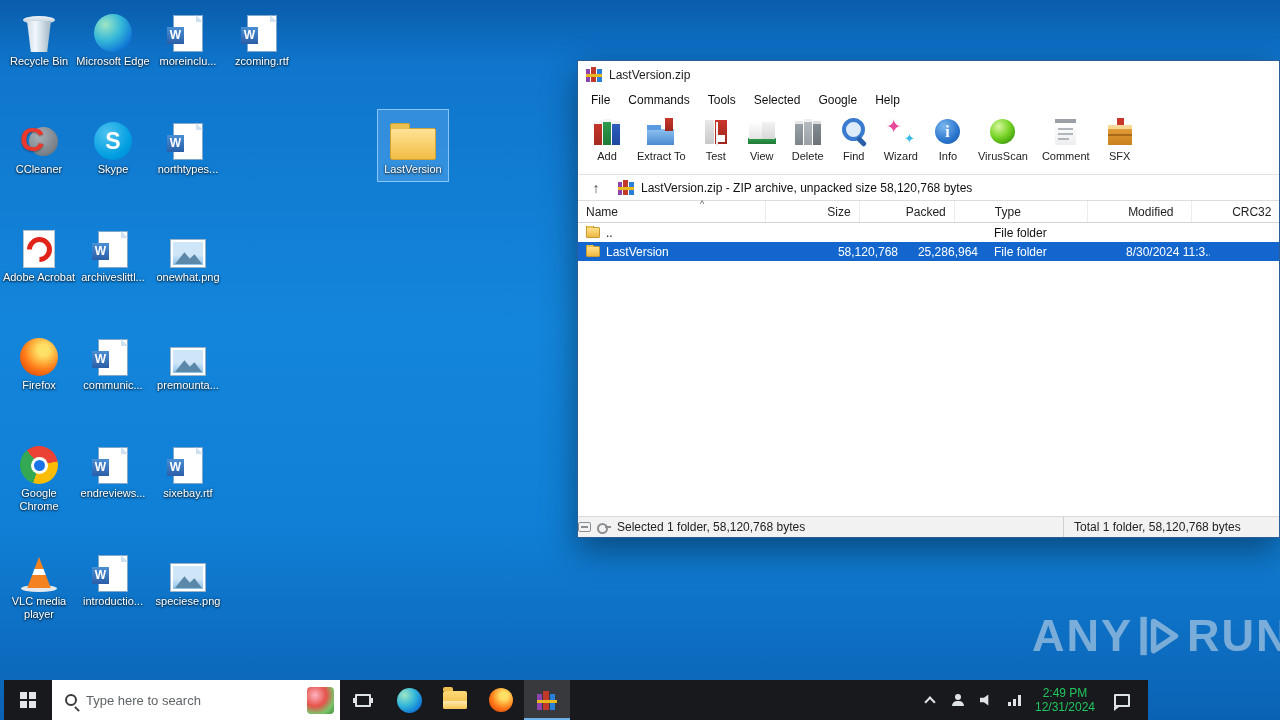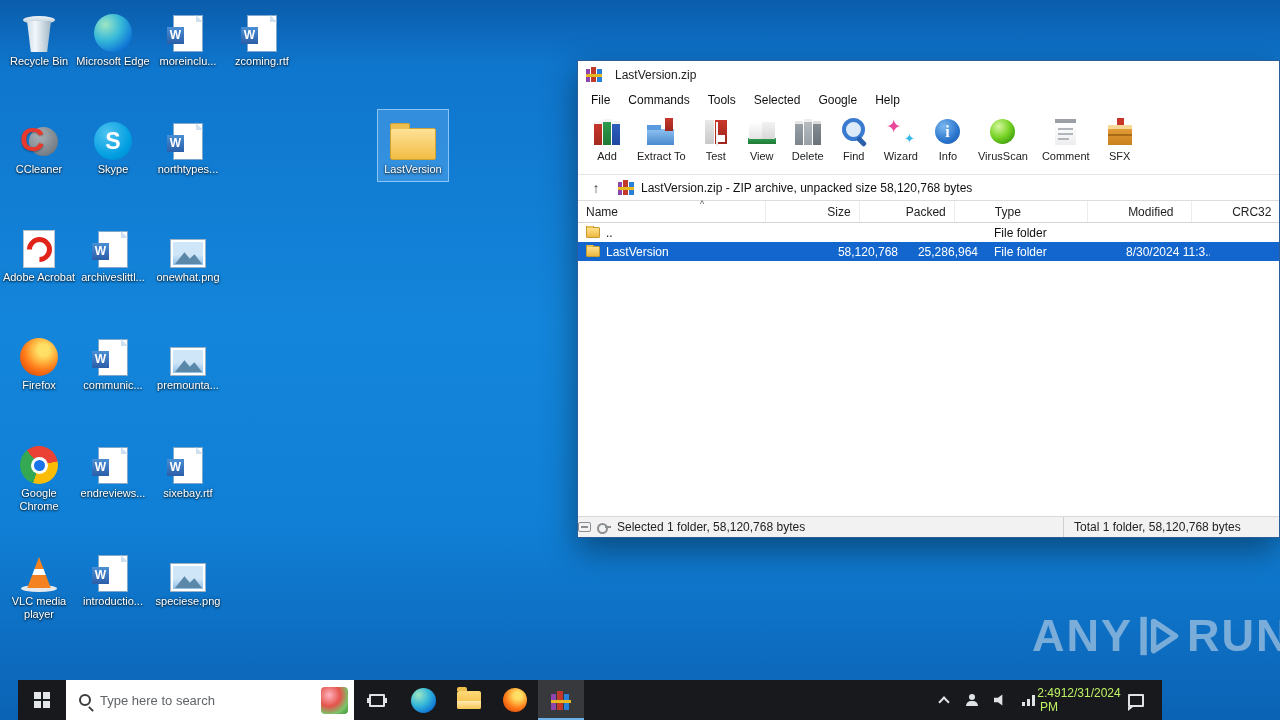--- a/index.html
+++ b/index.html
@@ -96,21 +96,21 @@
       border-radius:2px; }
   .g-explorer::before { content:''; position:absolute; top:-4px; left:0; width:10px; height:4px;
       background:#edbf4e; border-radius:2px 2px 0 0; }
   .g-explorer::after { content:''; position:absolute; left:0; bottom:0; width:100%; height:8px;
       background:linear-gradient(#ffe9ae,#f6c653); border-radius:0 0 2px 2px; }
 
   
   .winrar { position:absolute; left:577px; top:60px; width:703px; height:478px; background:#fff;
       border:1px solid #2b5d9b; box-shadow:0 12px 32px rgba(0,0,0,.42);
       display:flex; flex-direction:column; font-size:12px; color:#111; }
-  .titlebar { height:27px; flex:0 0 27px; display:flex; align-items:center; padding-left:8px; gap:13px; background:#fff; }
+  .titlebar { height:27px; flex:0 0 27px; display:flex; align-items:center; padding-left:8px; gap:7px; background:#fff; }
   .title-text { font-size:12px; color:#222; }
   .menubar { height:23px; flex:0 0 23px; display:flex; align-items:center; padding-left:4px; }
   .menu-item { padding:0 9px; font-size:12px; color:#111; }
   .toolbar { height:64px; flex:0 0 64px; display:flex; align-items:flex-start; padding:4px 0 0 6px;
       border-bottom:1px solid #e4e4e4; }
   .tbtn { display:flex; flex-direction:column; align-items:center; padding:2px 7px 0; }
   .tb-lbl { font-size:11px; margin-top:3px; color:#222; white-space:nowrap; }
   .tb-ic { width:32px; height:30px; position:relative; background-repeat:no-repeat; }
 
   .ic-add { background-image:linear-gradient(#f3f3f3,#f3f3f3),linear-gradient(#c8362a,#a32a20),
@@ -184,21 +184,21 @@
   .st-ic1 { width:13px; height:10px; border:1px solid #8a8f94; border-radius:2px; position:relative; }
   .st-ic1::after { content:''; position:absolute; left:2px; top:3px; width:7px; height:2px; background:#8a8f94; }
   .st-ic2 { width:14px; height:10px; position:relative; }
   .st-ic2::before { content:''; position:absolute; left:0; top:1px; width:7px; height:7px;
       border:2px solid #8a8f94; border-radius:50%; }
   .st-ic2::after { content:''; position:absolute; left:8px; top:4px; width:6px; height:2px; background:#8a8f94; }
   .st-right { margin-left:auto; width:216px; height:100%; border-left:1px solid #cfcfcf;
       display:flex; align-items:center; padding-left:10px; }
 
   
-  .taskbar { position:absolute; left:18px; bottom:0; width:1144px; height:40px; background:#17191c;
+  .taskbar { position:absolute; left:4px; bottom:0; width:1144px; height:40px; background:#17191c;
       display:flex; align-items:stretch; z-index:50; }
   .start-btn { width:48px; display:flex; align-items:center; justify-content:center; }
   .win-logo { width:16px; height:16px; display:grid; grid-template-columns:1fr 1fr; grid-template-rows:1fr 1fr; gap:2px; }
   .win-logo i { background:#e4e7ea; }
   .search-box { width:288px; background:#fff; display:flex; align-items:center; gap:9px; padding:0 6px 0 13px; }
   .search-mag { flex:0 0 12px; width:12px; height:12px; border:2px solid #3b3b3b; border-radius:50%; position:relative; }
   .search-mag::after { content:''; position:absolute; left:9px; top:10px; width:2px; height:6px;
       background:#3b3b3b; transform:rotate(-45deg); }
   .search-input { border:none; outline:none; flex:1; min-width:0; font-size:13px; color:#333; background:transparent;
       font-family:"Liberation Sans", sans-serif; }
@@ -216,22 +216,22 @@
   .ic-person { position:relative; width:12px; height:12px; }
   .ic-person::before { content:''; position:absolute; left:3px; top:0; width:6px; height:6px;
       border-radius:50%; background:#dfe3e6; }
   .ic-person::after { content:''; position:absolute; left:0; bottom:0; width:12px; height:5px;
       border-radius:6px 6px 0 0; background:#dfe3e6; }
   .ic-speaker { width:13px; height:12px; background:#dfe3e6;
       clip-path:polygon(0 32%,34% 32%,68% 4%,68% 96%,34% 68%,0 68%); }
   .ic-net { width:13px; height:11px; background-repeat:no-repeat;
       background-image:linear-gradient(#dfe3e6,#dfe3e6),linear-gradient(#dfe3e6,#dfe3e6),linear-gradient(#dfe3e6,#dfe3e6);
       background-position:0 7px,5px 4px,10px 0; background-size:3px 4px,3px 7px,3px 11px; }
-  .clock { width:72px; text-align:center; color:#bef264; font-size:12px; line-height:14px;
-      display:flex; flex-direction:row; justify-content:center; }
+  .clock { width:72px; text-align:center; color:#22c55e; font-size:12px; line-height:14px;
+      display:flex; flex-direction:column; justify-content:center; }
   .action-center { width:38px; display:flex; align-items:center; justify-content:center; }
   .ic-ac { position:relative; width:16px; height:13px; border:2px solid #dfe3e6; border-radius:1px; }
   .ic-ac::after { content:''; position:absolute; left:-2px; bottom:-6px; width:0; height:0;
       border-top:4px solid #dfe3e6; border-right:5px solid transparent; }
   .show-desktop { width:5px; border-left:1px solid rgba(255,255,255,.25); }
 
   
   .watermark { position:absolute; left:1032px; top:610px; display:flex; align-items:center; gap:6px;
       color:rgba(222,230,238,.52); font-weight:bold; font-size:45px; letter-spacing:2px; }
   .wm-logo { display:block; }

